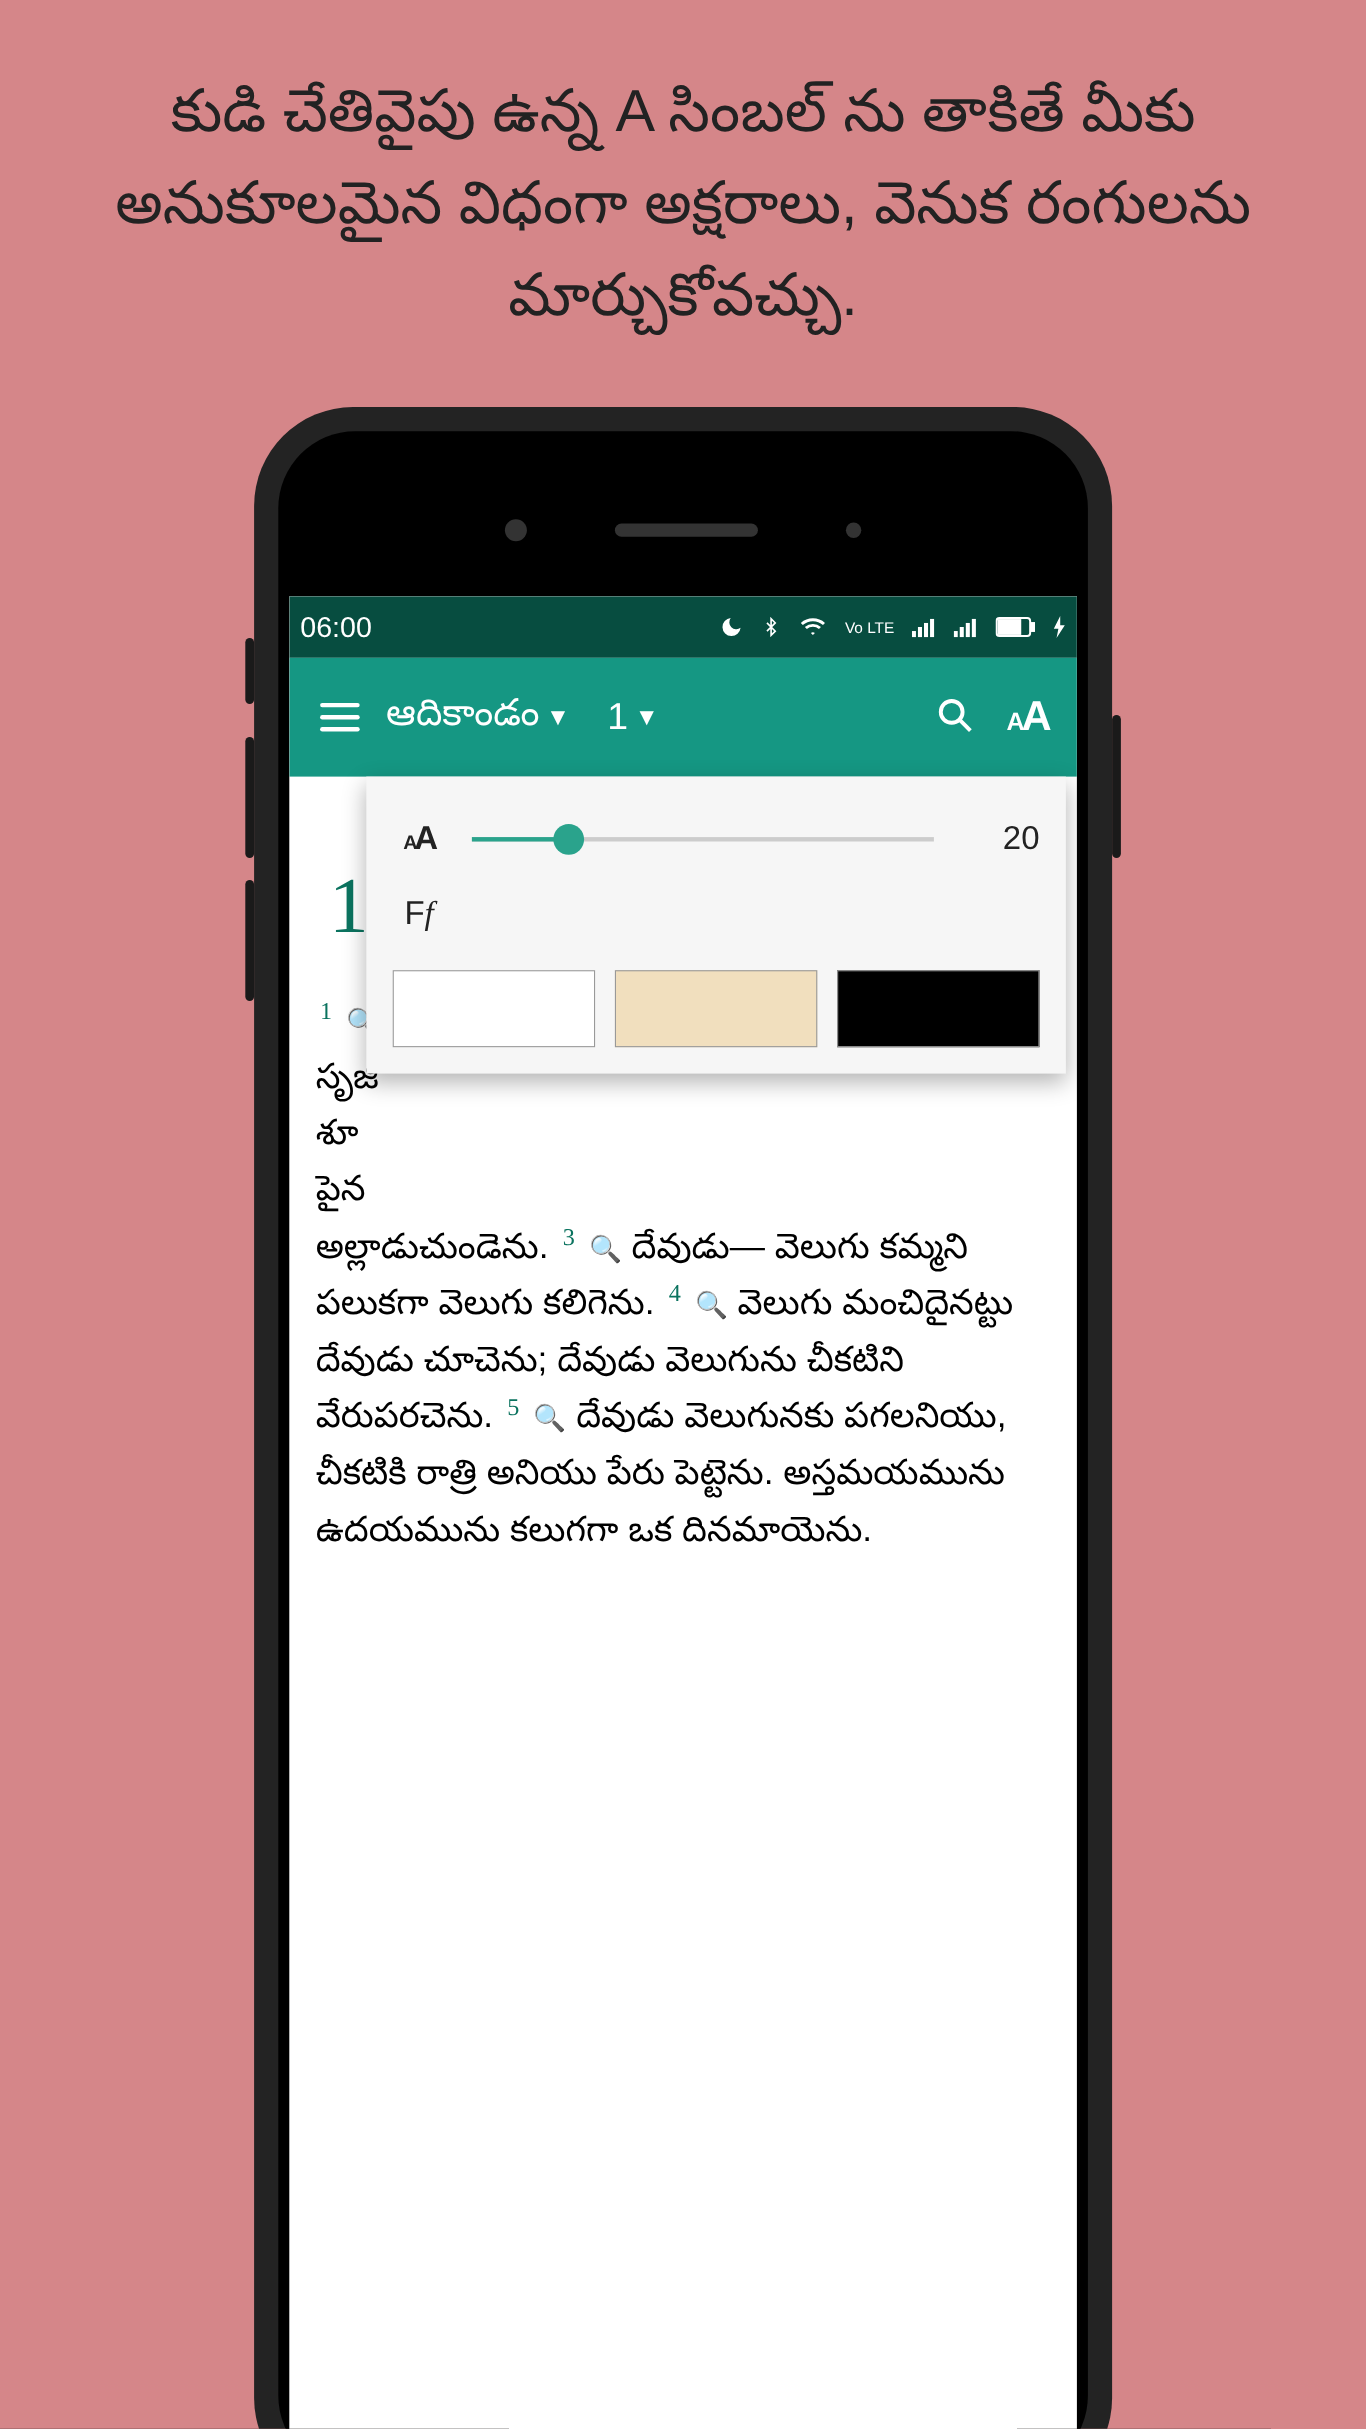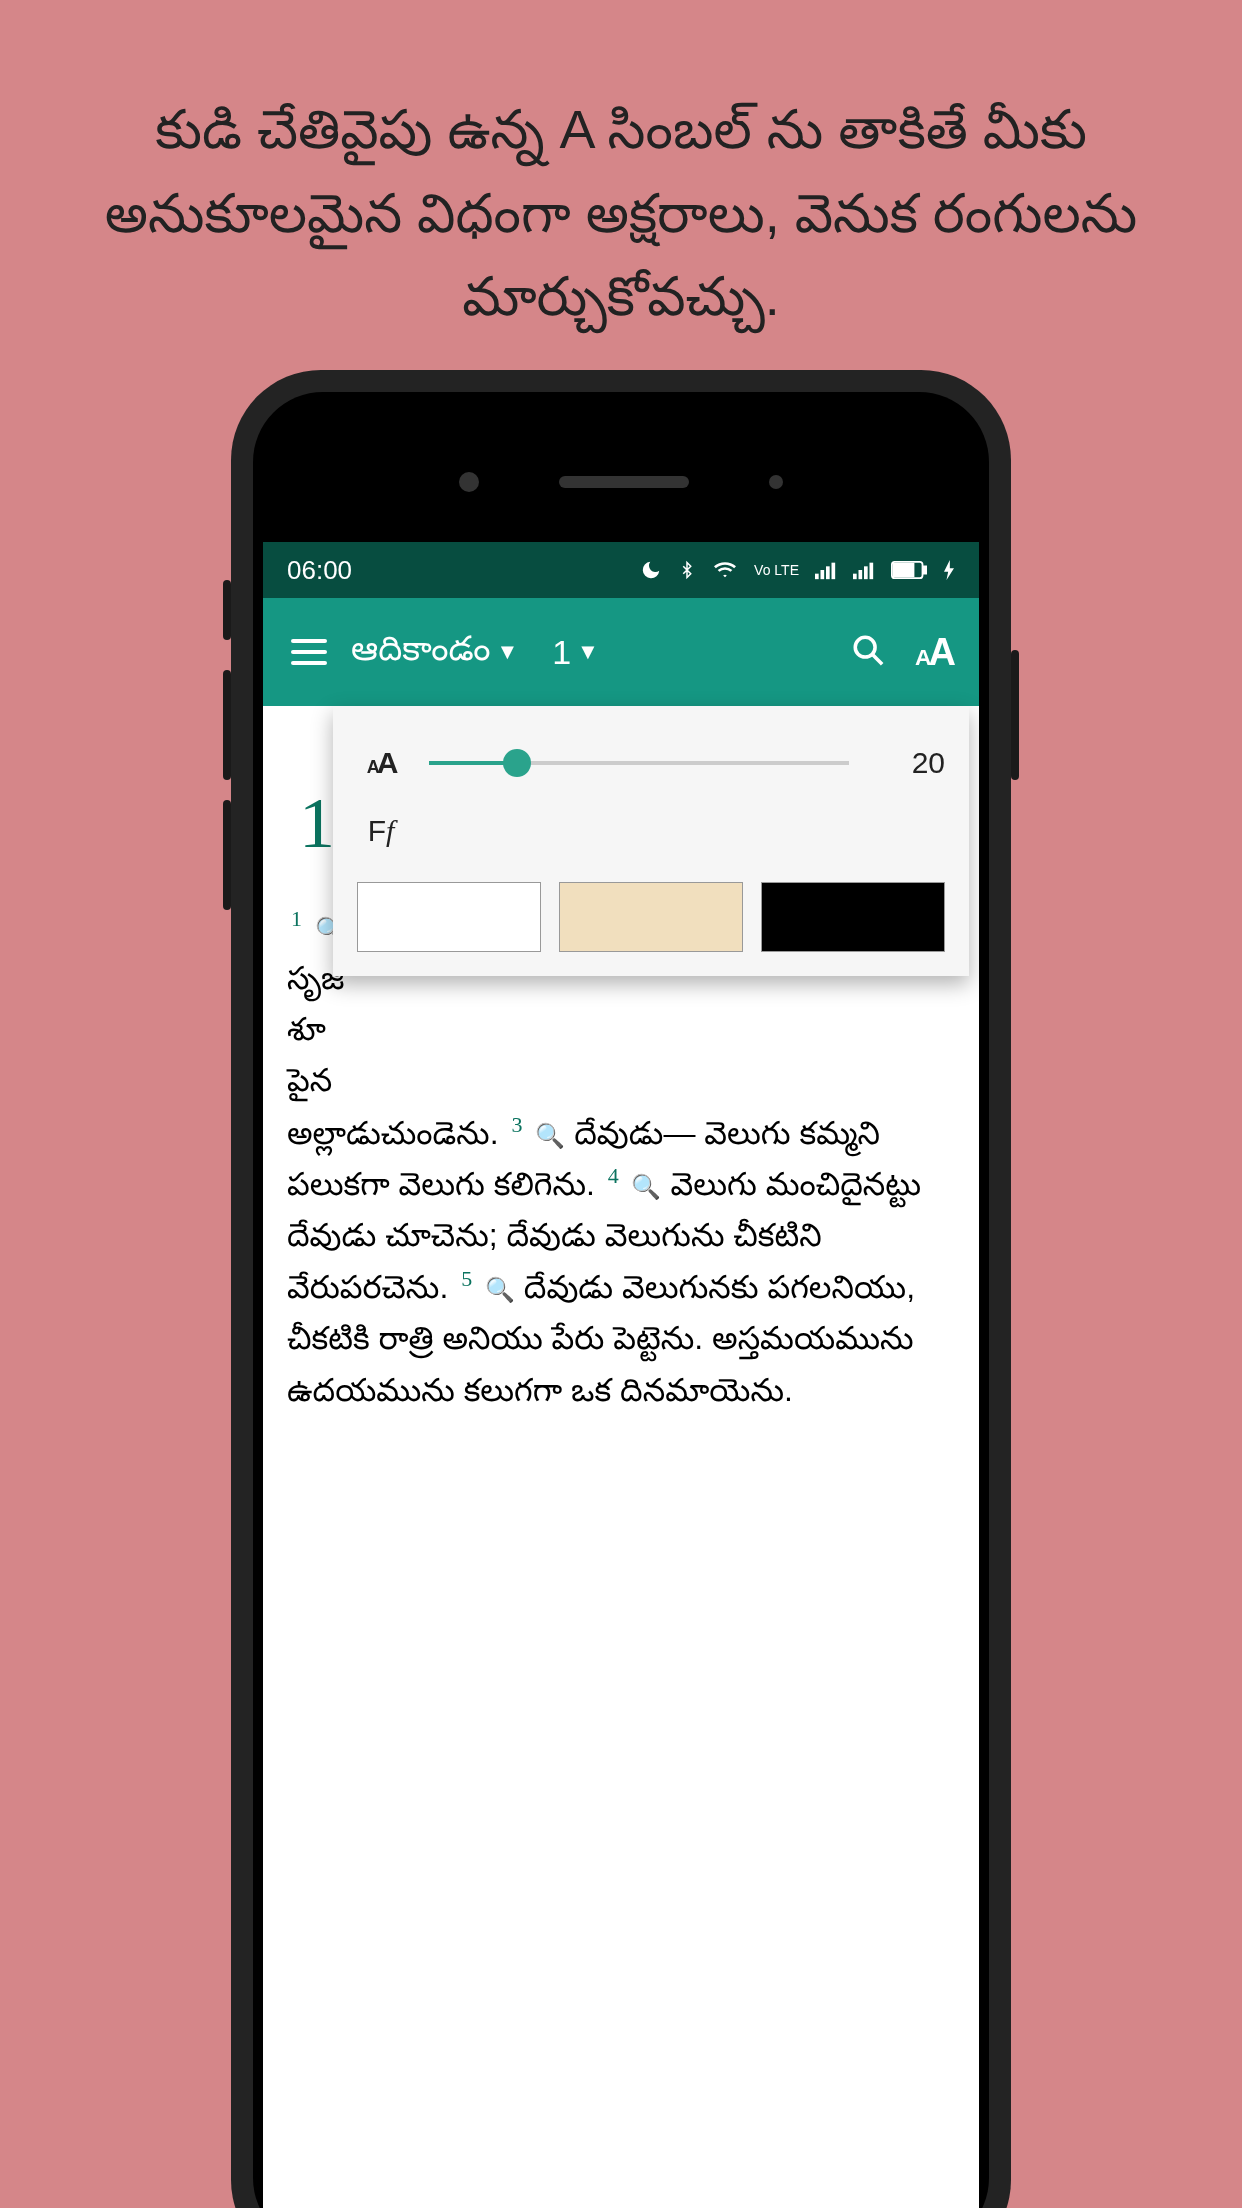--- a/index.html
+++ b/index.html
@@ -10,21 +10,20 @@
     font-family: sans-serif;
     overflow: hidden;
     position: relative;
   }
   .caption {
     text-align: center;
     color: #222;
     font-size: 54px;
     line-height: 1.55;
     padding: 60px 80px 20px;
-    margin-top: 28px;
   }
   .phone-frame {
     position: absolute;
     top: 370px;
     left: 50%;
     transform: translateX(-50%);
     width: 780px;
     background: #232323;
     border-radius: 90px;
     padding: 22px;
@@ -59,21 +58,21 @@
   .side-btn.left2 { left: -8px; top: 300px; width: 8px; height: 110px; }
   .side-btn.left3 { left: -8px; top: 430px; width: 8px; height: 110px; }
   .side-btn.right1 { right: -8px; top: 280px; width: 8px; height: 130px; }
 
   .statusbar {
     background: #074D40;
     height: 56px;
     display: flex;
     align-items: center;
     justify-content: space-between;
-    padding: 0 24px;
+    padding: 0 10px;
     color: #fff;
     font-size: 26px;
   }
   .statusbar .left { }
   .statusbar .right { display: flex; align-items: center; gap: 16px; }
   .statusbar .right svg { display: block; }
 
   .appbar {
     background: #159783;
     height: 108px;

